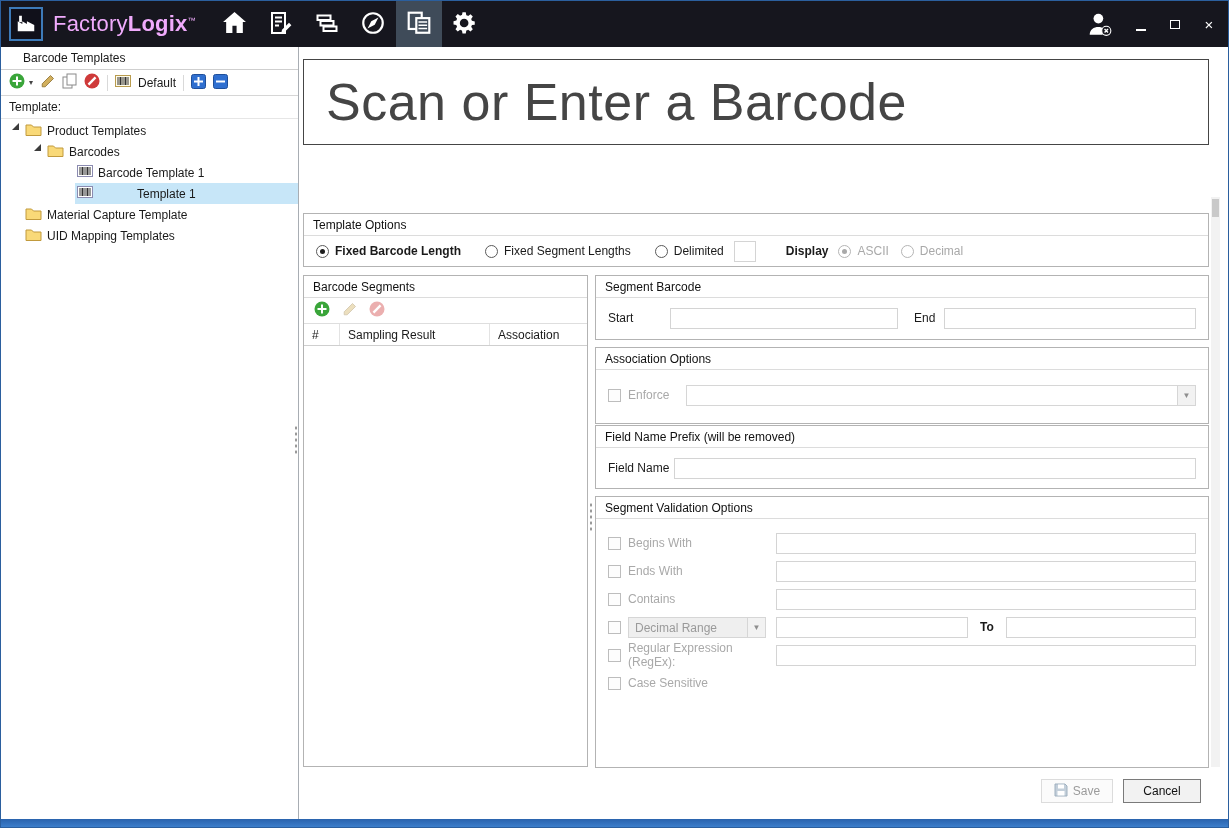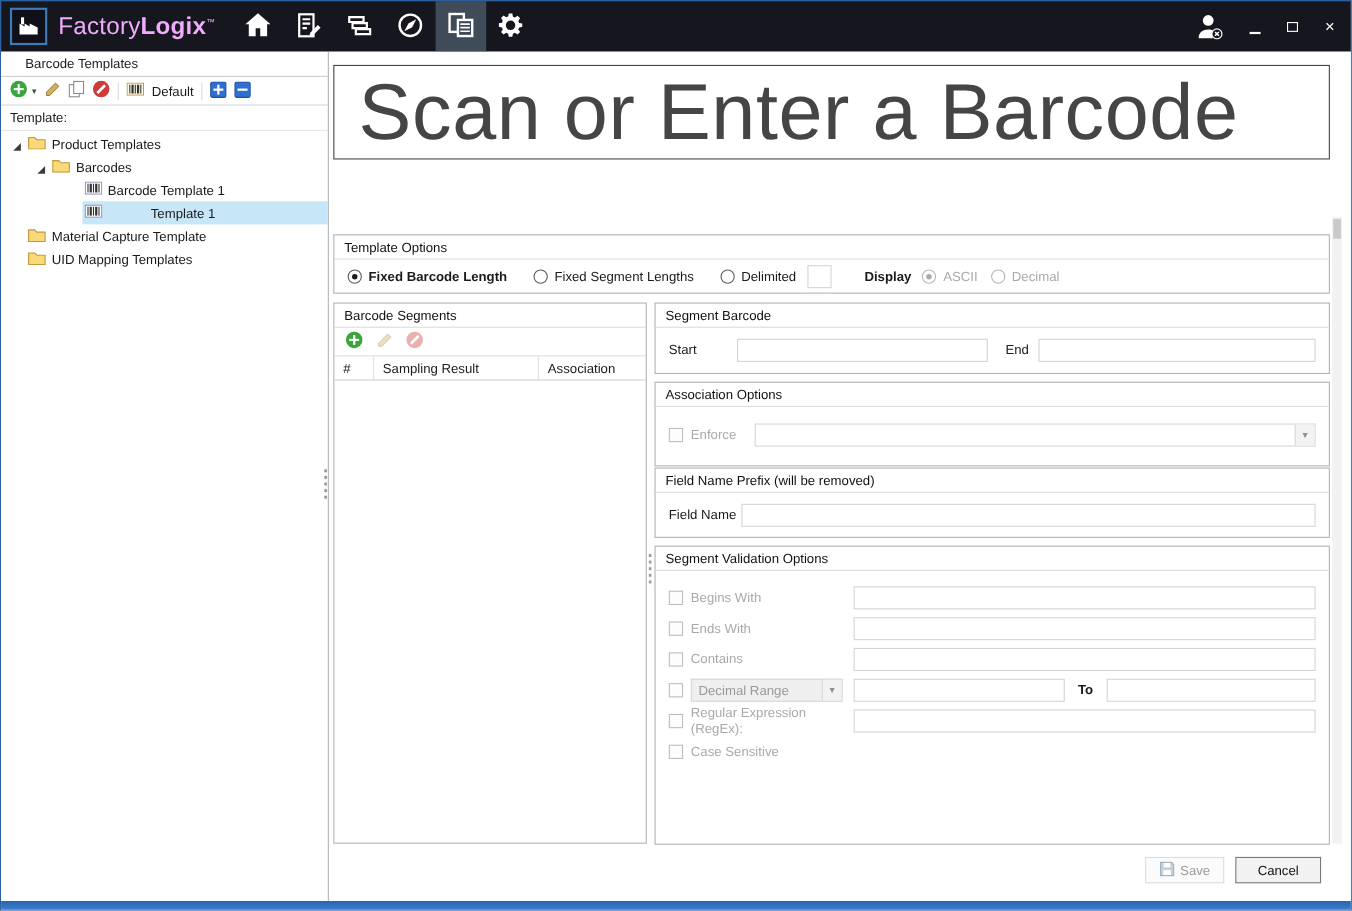--- a/index.html
+++ b/index.html
@@ -34,36 +34,36 @@
   
   .sidebar { width:298px; flex:0 0 298px; border-right:1px solid #a8adb3; background:#fff;
              display:flex; flex-direction:column; position:relative; }
   .sb-header { height:23px; line-height:23px; padding-left:22px; border-bottom:1px solid #cfcfcf; }
   .sb-toolbar { height:26px; display:flex; align-items:center; gap:7px; padding:0 8px;
                 border-bottom:1px solid #d6d6d6; }
   .sb-sep { width:1px; height:16px; background:#d9d9d9; }
   .caret { font-size:8px; color:#444; margin-left:-3px; }
   .sb-template { height:23px; line-height:23px; padding-left:8px; border-bottom:1px solid #e6e6e6; }
   .tree { padding-top:1px; }
-  .trow { height:21px; display:flex; align-items:flex-end; cursor:default; }
+  .trow { height:21px; display:flex; align-items:flex-start; cursor:default; }
   .exp { width:14px; height:14px; flex:0 0 14px; position:relative; }
   .exp.open::after { content:""; position:absolute; left:3px; top:3px;
                      border-left:7px solid transparent; border-bottom:7px solid #3c3c3c; }
   .tsel { display:flex; align-items:center; gap:5px; flex:1; height:21px; padding-left:2px; }
   .tsel.selected { background:#c7e6f8;gap:44px; }
   .tlabel { white-space:nowrap; }
   .splitter-dots { position:absolute; width:4px; height:30px; background-image:radial-gradient(#9a9a9a 1px, transparent 1.2px);
                    background-size:4px 6px; background-repeat:repeat-y; }
 
   
   .main { flex:1; position:relative; background:#fff; overflow:hidden; }
 
   .banner { position:absolute; left:4px; top:12px; width:906px; height:86px; border:1px solid #454545;
             display:flex; align-items:center; padding-left:22px; cursor:text; }
-  .banner-text { font-size:72px; color:#454545; letter-spacing:.5px; white-space:nowrap; }
+  .banner-text { font-size:52px; color:#454545; letter-spacing:.5px; white-space:nowrap; }
 
   .group { position:absolute; border:1px solid #b3b3b3; background:#fff; }
   .gtitle { height:22px; line-height:22px; padding:0 9px; border-bottom:1px solid #dcdcdc; color:#111; }
 
   
   .opt-row { display:flex; align-items:center; padding:0 12px; height:30px; gap:0; }
   .radio { display:inline-flex; align-items:center; gap:6px; cursor:pointer; }
   .radio .dot { width:13px; height:13px; border-radius:50%; border:1px solid #5a5a5a; background:#fff;
                 position:relative; flex:0 0 13px; }
   .radio.checked .dot::after { content:""; position:absolute; inset:3px; border-radius:50%; background:#1d1d1d; }

